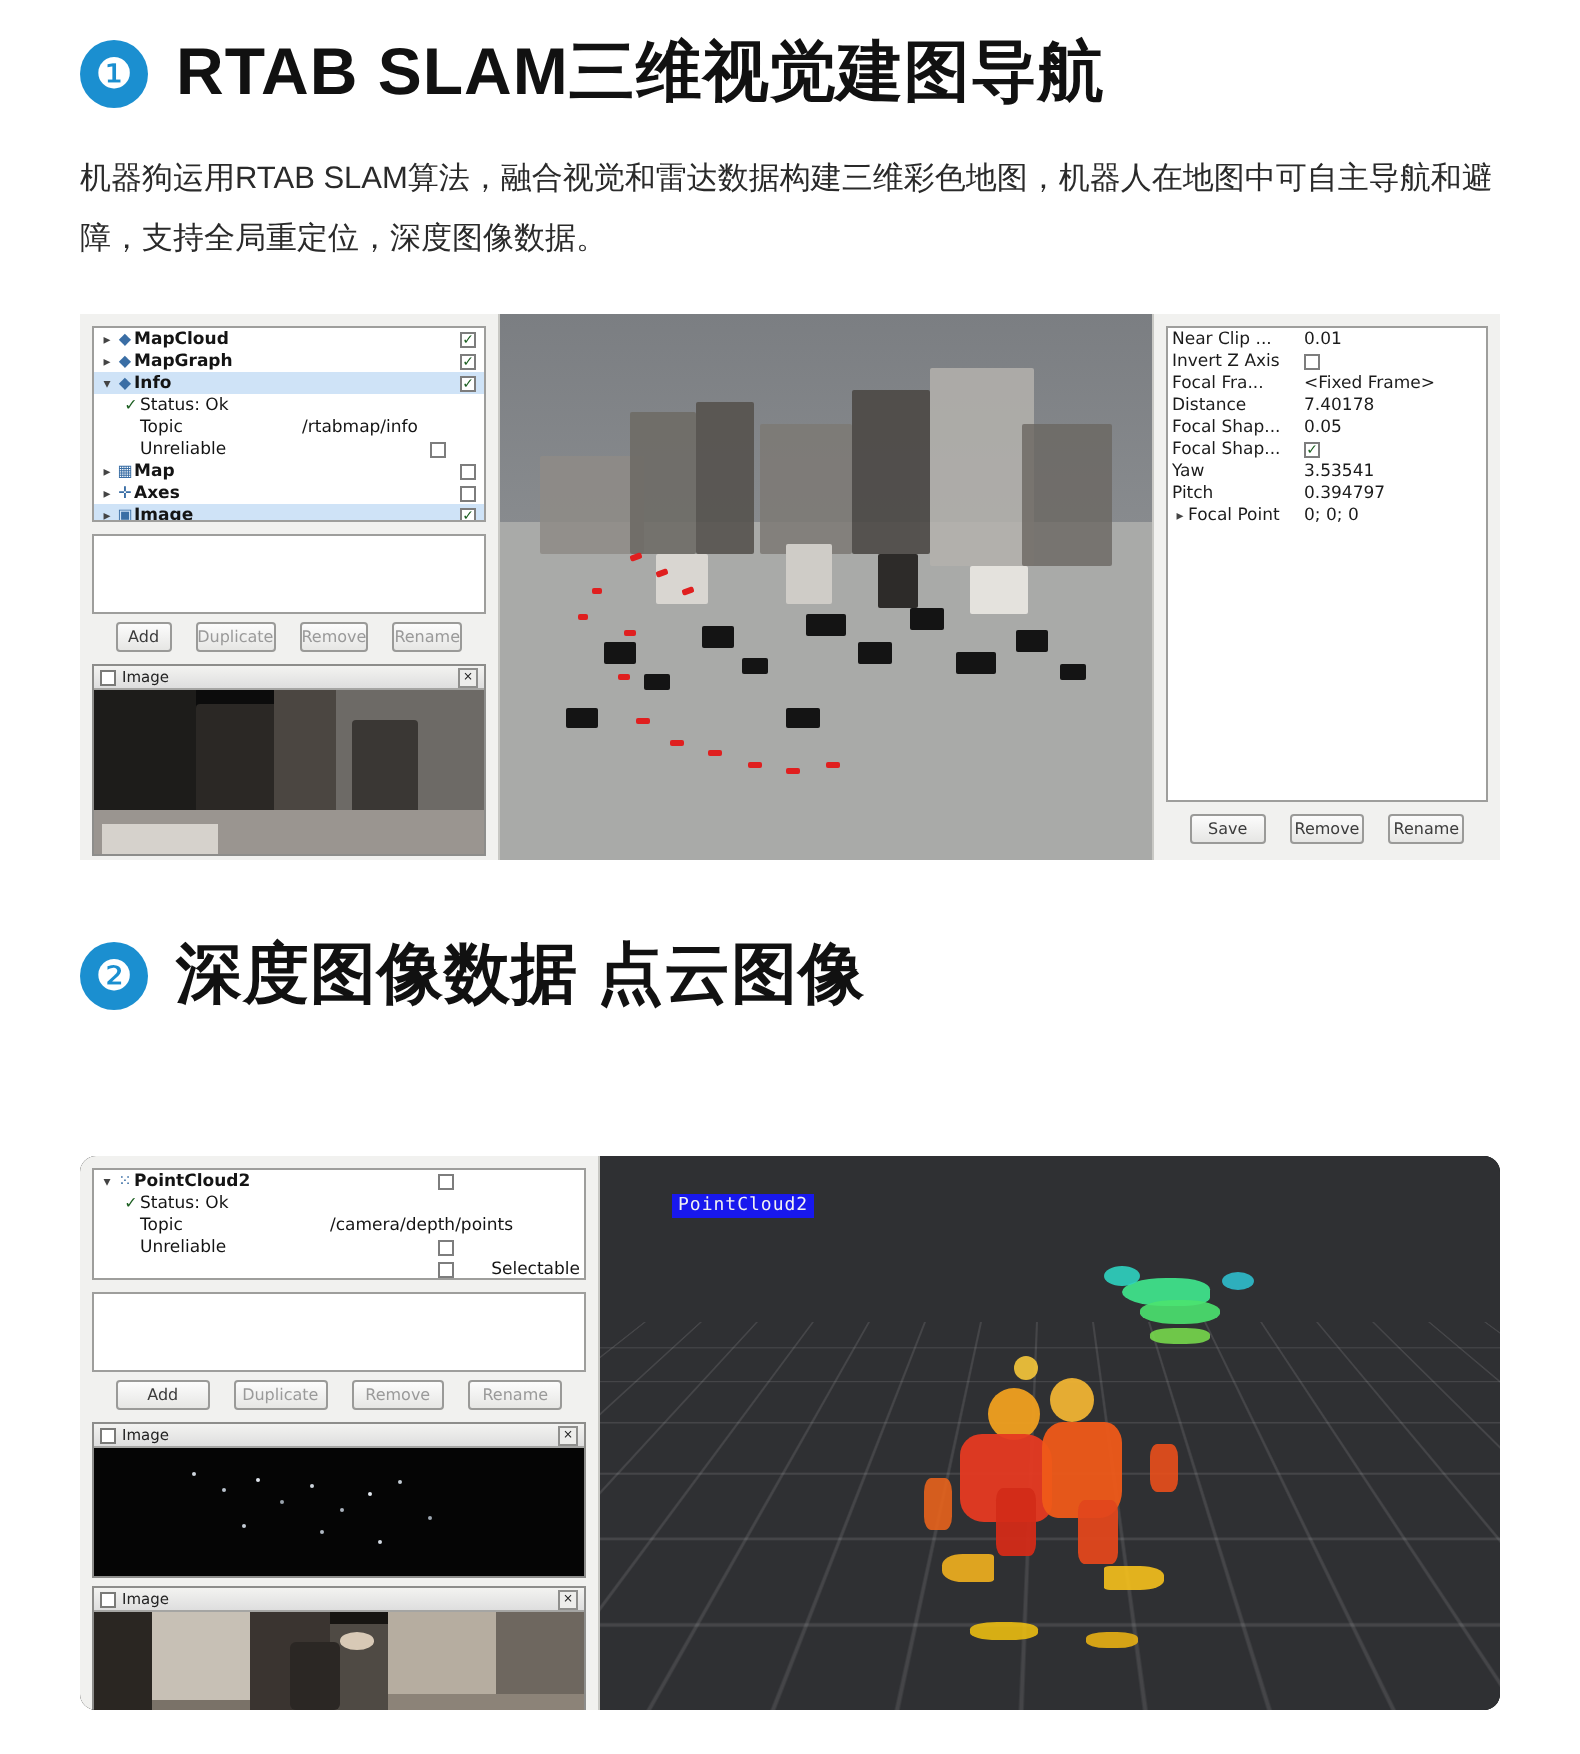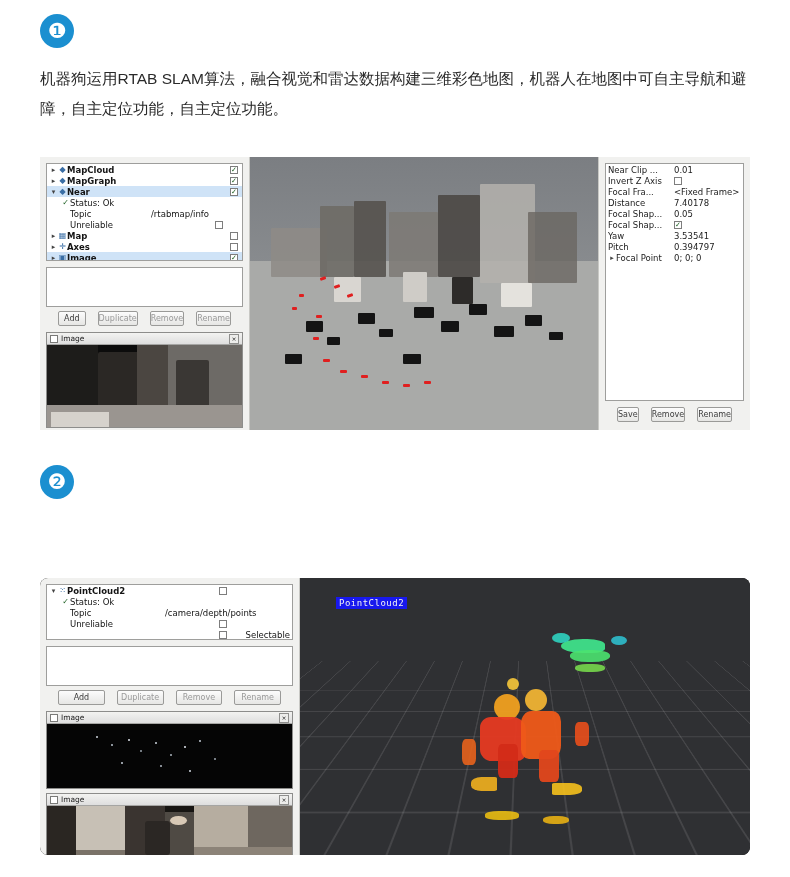--- a/index.html
+++ b/index.html
@@ -295,22 +295,23 @@
   }
 </style>
 </head>
 <body>
 
 <div class="page">
 
   <div class="section" style="top:14px;">
     <div class="heading-row">
       <div class="badge">❶</div>
+      <div class="heading-text">RTAB SLAM三维视觉建图导航</div>
     </div>
-    <div class="desc">机器狗运用RTAB SLAM算法，融合视觉和雷达数据构建三维彩色地图，机器人在地图中可自主导航和避障，自主定位功能，自主定位功能。</div>
+    <div class="desc">机器狗运用RTAB SLAM算法，融合视觉和雷达数据构建三维彩色地图，机器人在地图中可自主导航和避障，支持全局重定位，深度图像数据。</div>
   </div>
 
   <div class="shot" style="top:157px; height:273px;">
 
     <div class="rviz-left" style="width:210px; background:#f1f1ef;">
       <div class="tree" style="height:98px;">
         <div class="trow">
           <span class="arrow">▸</span>
           <span class="dia">◆</span>
           <span class="lbl b">MapCloud</span>
@@ -318,21 +319,21 @@
         </div>
         <div class="trow">
           <span class="arrow">▸</span>
           <span class="dia">◆</span>
           <span class="lbl b">MapGraph</span>
           <span class="cb on"></span>
         </div>
         <div class="trow sel">
           <span class="arrow">▾</span>
           <span class="dia">◆</span>
-          <span class="lbl b">Near</span>
+          <span class="lbl b">Info</span>
           <span class="cb on"></span>
         </div>
         <div class="trow" style="padding-left:14px;">
           <span class="tick">✓</span>
           <span class="lbl">Status: Ok</span>
         </div>
         <div class="trow" style="padding-left:14px;">
           <span class="arrow"></span>
           <span class="lbl">Topic</span>
           <span class="val">/rtabmap/info</span>
@@ -426,21 +427,21 @@
       <div class="spk" style="left:21%;top:74%;width:7px;height:3px;background:#e01f1f;"></div>
       <div class="spk" style="left:26%;top:78%;width:7px;height:3px;background:#e01f1f;"></div>
       <div class="spk" style="left:32%;top:80%;width:7px;height:3px;background:#e01f1f;"></div>
       <div class="spk" style="left:38%;top:82%;width:7px;height:3px;background:#e01f1f;"></div>
       <div class="spk" style="left:44%;top:83%;width:7px;height:3px;background:#e01f1f;"></div>
       <div class="spk" style="left:50%;top:82%;width:7px;height:3px;background:#e01f1f;"></div>
       <div class="spk" style="left:14%;top:50%;width:5px;height:3px;background:#e01f1f;"></div>
       <div class="spk" style="left:12%;top:55%;width:5px;height:3px;background:#e01f1f;"></div>
     </div>
 
-    <div class="rviz-right" style="width:152px;">
+    <div class="rviz-right" style="width:174px;">
       <div class="proplist">
         <div class="prow">
           <span class="pn">Near Clip ...</span>
           <span class="pv">0.01</span>
         </div>
         <div class="prow">
           <span class="pn">Invert Z Axis</span>
           <span class="pcb"></span>
         </div>
         <div class="prow">
@@ -477,20 +478,21 @@
         <div class="btn">Save</div>
         <div class="btn">Remove</div>
         <div class="btn">Rename</div>
       </div>
     </div>
   </div>
 
   <div class="section" style="top:465px;">
     <div class="heading-row">
       <div class="badge">❷</div>
+      <div class="heading-text">深度图像数据 点云图像</div>
     </div>
   </div>
 
   <div class="shot rounded" style="top:578px; height:277px;">
 
     <div class="rviz-left" style="width:260px;">
       <div class="tree" style="height:56px;">
         <div class="trow">
           <span class="arrow">▾</span>
           <span class="dia">⁙</span>

